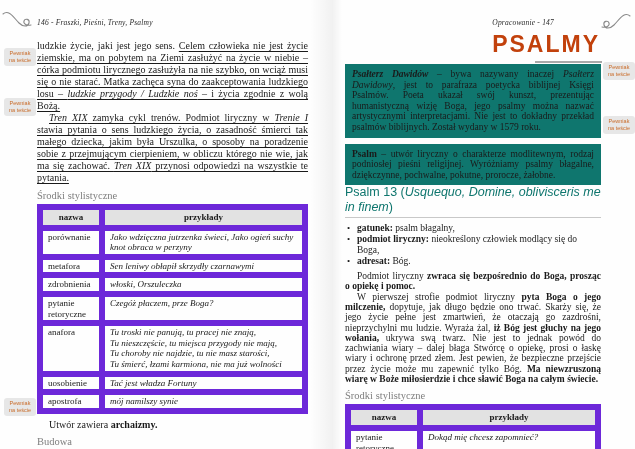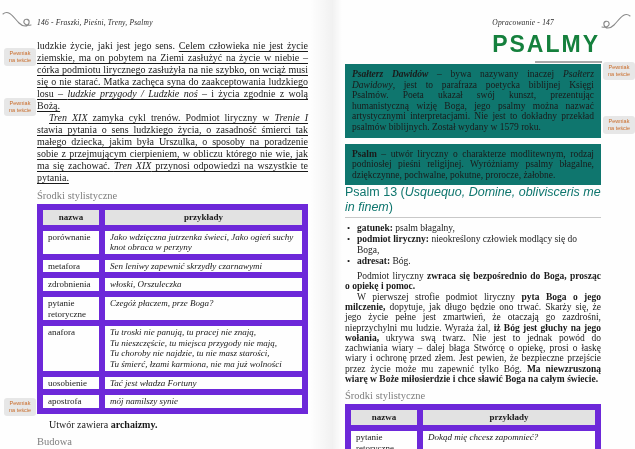--- a/index.html
+++ b/index.html
@@ -27,21 +27,21 @@
   p{margin:0;}
   .indent{text-indent:12px;}
   .b{font-weight:bold;}
   .i{font-style:italic;}
   .u{text-decoration:underline;text-decoration-thickness:0.8px;text-underline-offset:1.5px;}
   
   .h-gray{color:#7e7e7e;font-size:10.5px;line-height:12px;text-align:left;margin:0;} .mt6{margin-top:6px;} .mt5{margin-top:5px;} .mt4{margin-top:4px;} .mt2{margin-top:2px;} .mt10{margin-top:10px;}
   
   .psalmy-title{position:absolute;top:33px;right:35px;margin:0;
       font-family:"Liberation Sans", sans-serif;font-weight:bold;font-size:23px;
-      color:#15803d;letter-spacing:2px;line-height:1;}
+      color:#c2410c;letter-spacing:2px;line-height:1;}
   .title-rule{position:absolute;top:61px;right:33px;width:67px;height:2px;background:#a9a9a9;}
   
   .defbox{background:#0f766e;padding:5px 7px;text-align:justify;line-height:10.6px;}
   
   .psalm13{font-family:"Liberation Sans", sans-serif;font-size:12.5px;color:#0f766e;
            text-align:left;margin:0;line-height:1.15;}
   .rule{height:1px;background:#c8c8c8;margin-top:3px;}
   
   table{border-collapse:collapse;width:100%;table-layout:fixed;}
   th,td{border:6px solid #6d28d9;padding:1px 5px;vertical-align:top;text-align:left;}
@@ -98,21 +98,21 @@
           <th>przykłady</th>
         </tr>
       </thead>
       <tbody>
         <tr>
             <td>porównanie</td>
             <td class="ex-cell">Jako wdzięczna jutrzenka świeci, Jako ogień suchy knot obraca w perzyny</td>
           </tr>
         <tr>
             <td>metafora</td>
-            <td class="ex-cell">Sen leniwy zapewnić skrzydły czarnawymi</td>
+            <td class="ex-cell">Sen leniwy obłapił skrzydły czarnawymi</td>
           </tr>
         <tr>
             <td>zdrobnienia</td>
             <td class="ex-cell">włoski, Orszuleczka</td>
           </tr>
         <tr>
             <td>pytanie retoryczne</td>
             <td class="ex-cell">Czegóż płaczem, prze Boga?</td>
           </tr>
         <tr>

